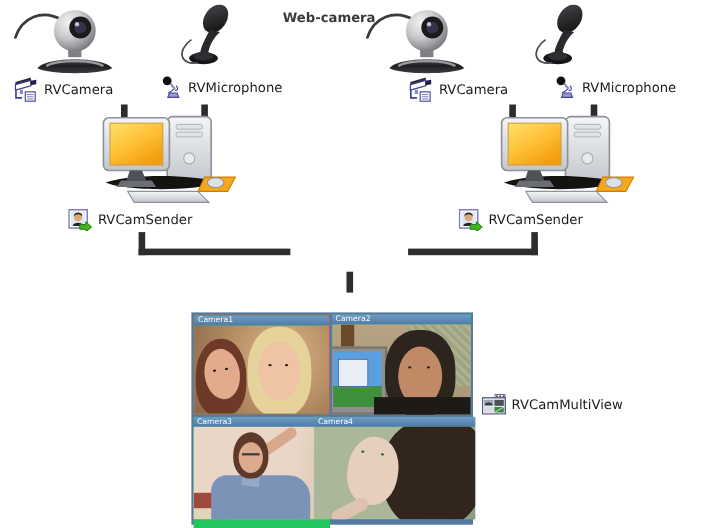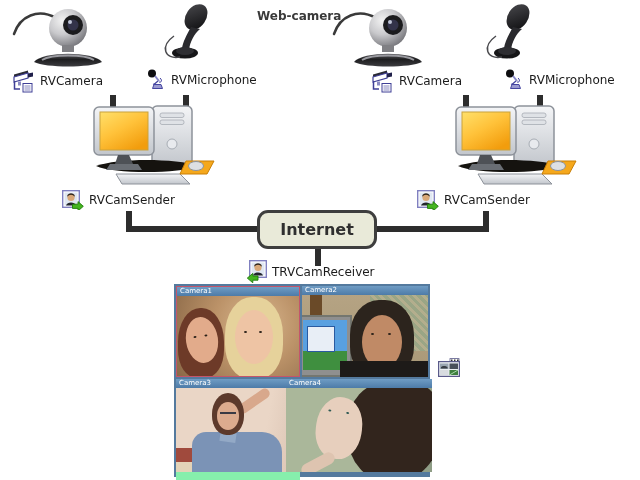--- a/index.html
+++ b/index.html
@@ -19,21 +19,21 @@
     background:#e9ead9;border:3px solid #3e3e3e;border-radius:11px;box-sizing:border-box;
     display:flex;align-items:center;justify-content:center;z-index:2;}
   .internet-box span{font-size:16px;font-weight:bold;color:#2f2f2f;}
 
   
   .illus{position:absolute;z-index:1;}
 
   
   .grid{position:absolute;left:174px;top:284px;width:256px;height:193px;
         background:#547a9e;z-index:1;}
-  .cell{position:absolute;box-sizing:border-box;background:#86efac;}
+  .cell{position:absolute;box-sizing:border-box;background:#22c55e;}
   .cell.selected{border:1px solid #c4556a;}
   .cell-title{height:9px;background:linear-gradient(#6f9cc4,#4d7ba8);
     font-size:7px;line-height:9px;color:#fff;padding-left:3px;overflow:hidden;}
   .photo{position:relative;overflow:hidden;width:100%;}
   .eye{position:absolute;width:3px;height:2px;background:#2a2018;border-radius:50%;}
 
   
   .scene1{background:radial-gradient(circle at 65% 35%,#d9b78f 0%,#bb9268 45%,#8a6847 100%);}
   .s1-head-l{position:absolute;left:1px;top:12px;width:46px;height:70px;background:#6d3a28;border-radius:48% 48% 40% 40%;}
   .s1-face-l{position:absolute;left:8px;top:9px;width:32px;height:46px;background:#e2ab8b;border-radius:50%;transform:rotate(-8deg);}
@@ -241,35 +241,21 @@
       <rect x="0.7" y="0.7" width="16.6" height="16.6" fill="#fff" stroke="#8080c0" stroke-width="1.4"></rect>
       <rect x="2.5" y="2.5" width="13" height="13" fill="#dfe7f2"></rect>
       <circle cx="9" cy="7.5" r="3.6" fill="#d9a878"></circle>
       <path d="M5.4 6.8 A4.2 4.2 0 0 1 12.6 6.8 L12.6 5 A4.6 4.6 0 0 0 5.4 5 Z" fill="#2e2318"></path>
       <path d="M4 15.5 C5 11.5 13 11.5 14 15.5 Z" fill="#23262e"></path>
       <path d="M10.5 14.2 h5.5 v-2.6 l5.3 4.7 -5.3 4.7 v-2.6 h-5.5 z" fill="#44b520" stroke="#1f7a0a" stroke-width="0.9"></path>
     </svg>
     <span class="label-text">RVCamSender</span>
   </div>
 
-  <div class="internet-box">
-    <span>Internet</span>
-  </div>
-
-  <div class="label-row" style="left:246px;top:260px;z-index:3;">
-    <svg width="21" height="23" viewBox="0 0 21 23">
-      <rect x="3.7" y="0.7" width="16.6" height="16.6" fill="#fff" stroke="#8080c0" stroke-width="1.4"></rect>
-      <rect x="5.5" y="2.5" width="13" height="13" fill="#dfe7f2"></rect>
-      <circle cx="12" cy="7.5" r="3.6" fill="#d9a878"></circle>
-      <path d="M8.4 6.8 A4.2 4.2 0 0 1 15.6 6.8 L15.6 5 A4.6 4.6 0 0 0 8.4 5 Z" fill="#2e2318"></path>
-      <path d="M7 15.5 C8 11.5 16 11.5 17 15.5 Z" fill="#23262e"></path>
-      <path d="M12 16 h-5.2 v-2.6 L1.3 18.1 l5.5 4.7 v-2.6 h5.2 z" fill="#44b520" stroke="#1f7a0a" stroke-width="0.9"></path>
-    </svg>
-    <span class="label-text">TRVCamReceiver</span>
-  </div>
+
 
   <div class="grid">
     <div class="cell selected" style="left:2px;top:2px;width:124px;height:91px;">
       <div class="cell-title">Camera1</div>
       <div class="photo scene1" style="height:80px;">
         <div class="s1-head-l">
             <div class="s1-face-l">
           <div class="eye" style="left:8px;top:18px;"></div>
               <div class="eye" style="left:19px;top:18px;"></div>
         </div>
@@ -335,15 +321,16 @@
       <rect x="12" y="0.6" width="9" height="4.5" fill="#fff" stroke="#5a5a8a" stroke-width="0.8"></rect>
       <path d="M13 1.5 h1.5 v1.5 h-1.5 z M16 1.5 h1.5 v1.5 h-1.5 z M19 1.5 h1.5 v1.5 h-1.5 z M14.5 3 h1.5 v1.5 h-1.5 z M17.5 3 h1.5 v1.5 h-1.5 z" fill="#333"></path>
       <rect x="0.6" y="3.6" width="20.8" height="14.8" fill="#eceff2" stroke="#5a5a8a" stroke-width="1.2"></rect>
       <rect x="2" y="5.5" width="8.5" height="5.5" fill="#9aa6b2"></rect>
       <path d="M3 9 C4 7.5 8 7.5 9.5 9 L9.5 10.5 L3 10.5 Z" fill="#3a3f46"></path>
       <rect x="11.5" y="5.5" width="8.5" height="5.5" fill="#49505a"></rect>
       <rect x="2" y="12" width="8.5" height="5" fill="#d8dce0"></rect>
       <rect x="11.5" y="12" width="8.5" height="5" fill="#3f7f3f"></rect>
       <path d="M11.5 17 L20 12" stroke="#a8d8a8" stroke-width="1"></path>
     </svg>
+    <span class="label-text">RVCamMultiView</span>
   </div>
 
 </div>
 
 </body></html>

